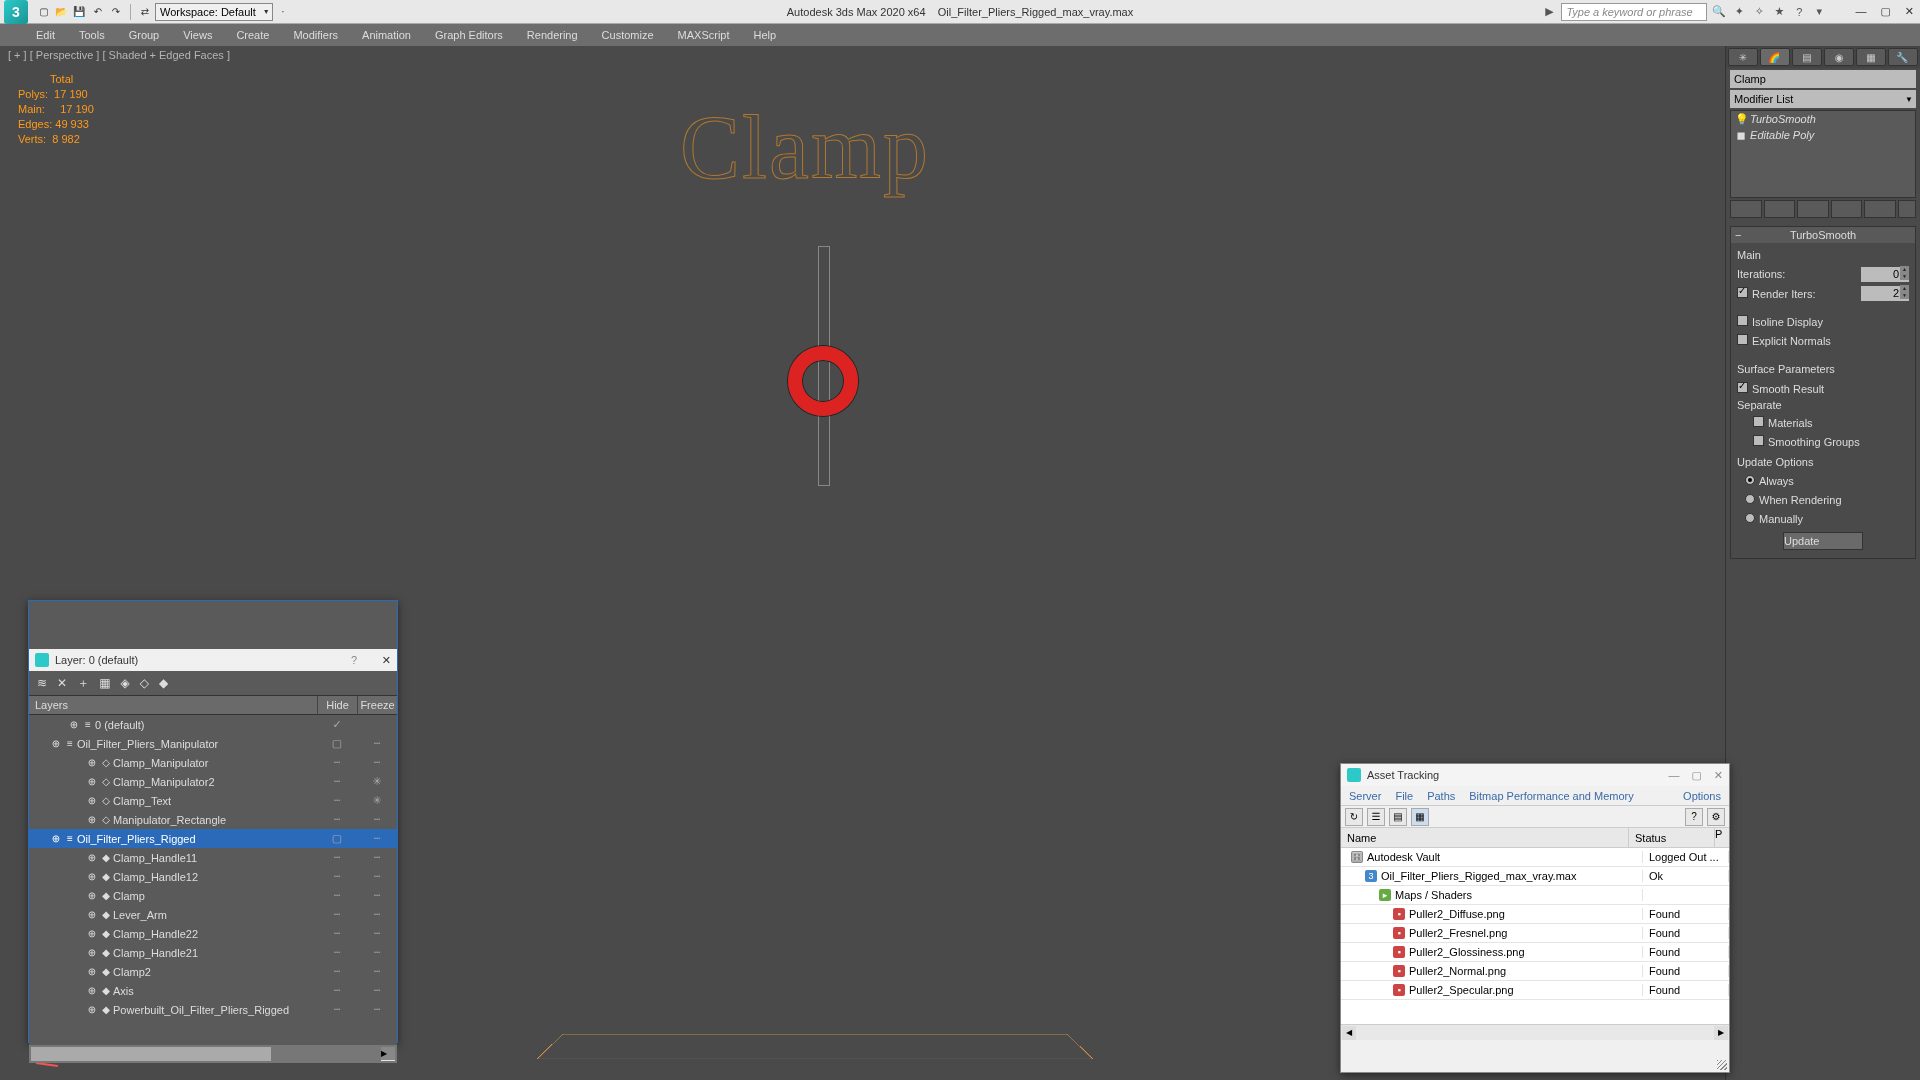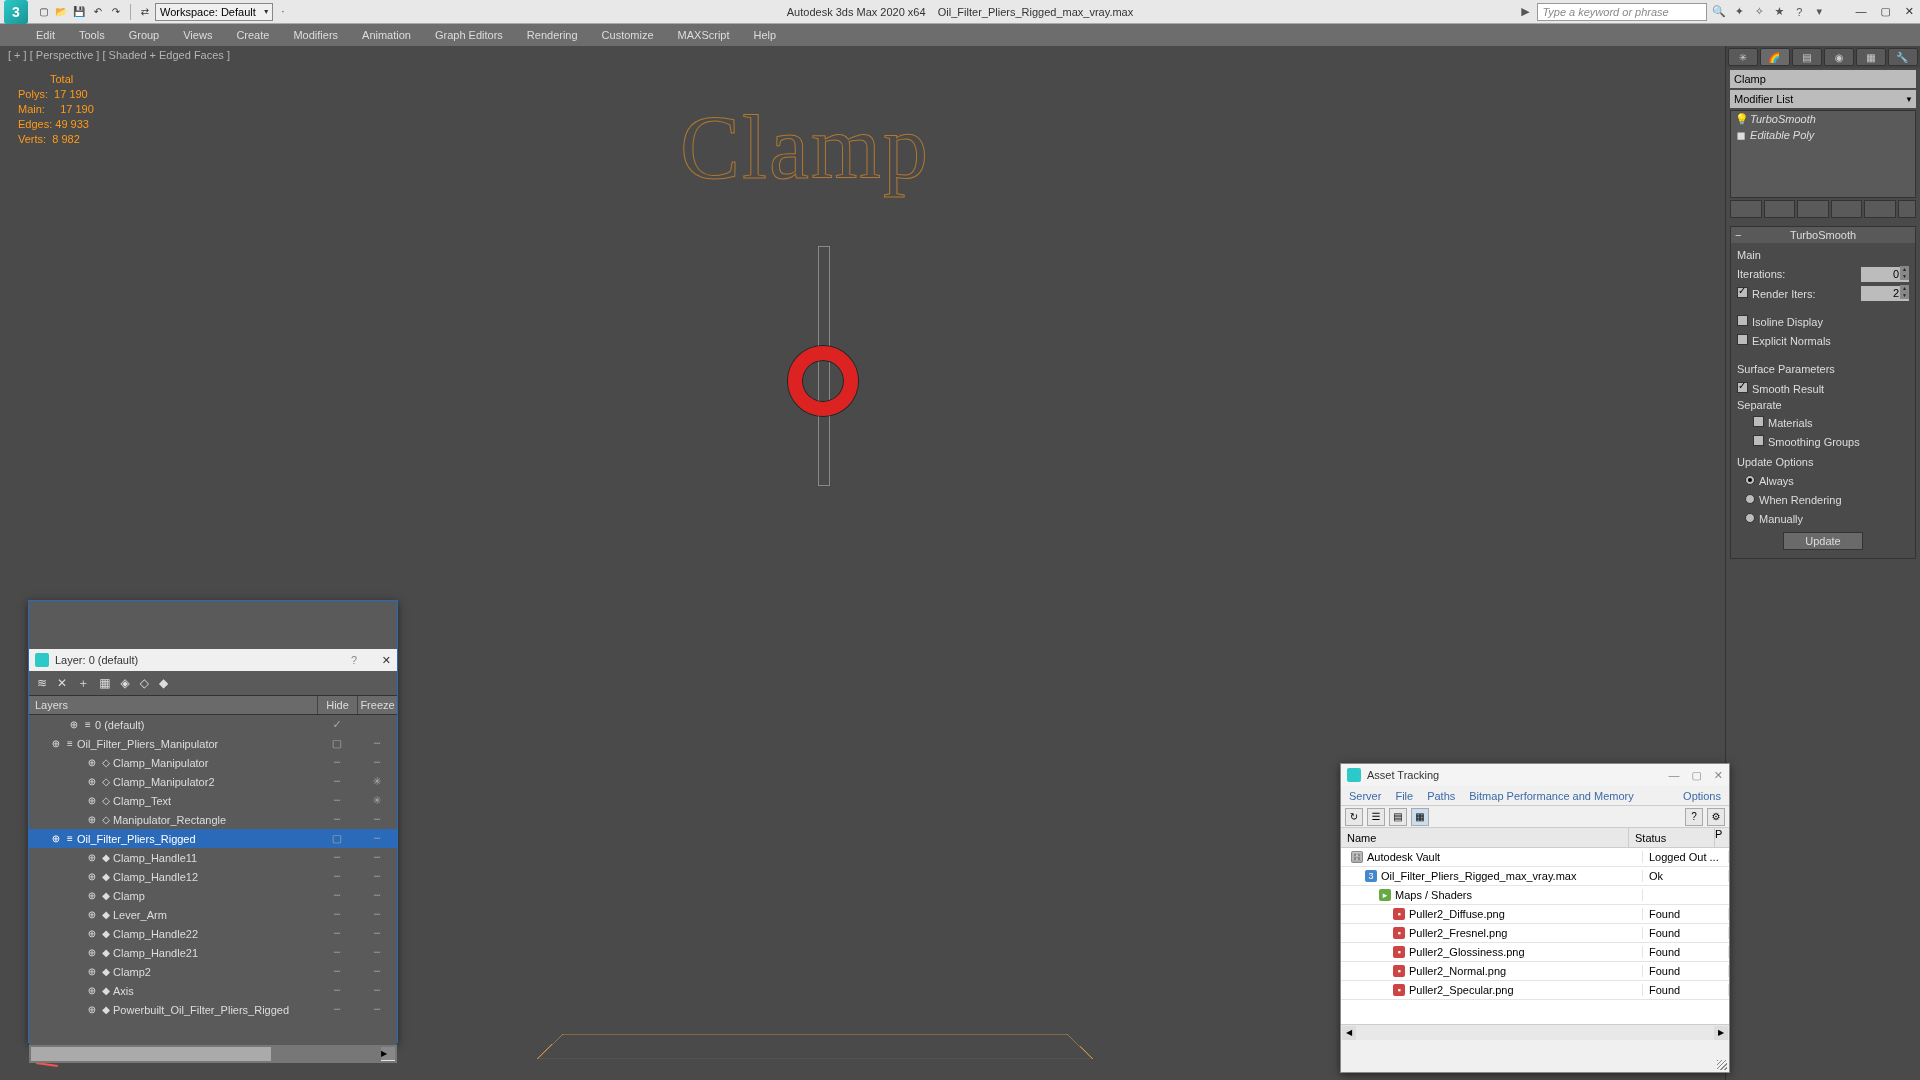--- a/index.html
+++ b/index.html
@@ -8,21 +8,21 @@
 
 .titlebar { height: 24px; background: #e8e8e8; display: flex; align-items: center; border-bottom: 1px solid #aaa; position: relative; }
 .app-icon { width: 24px; height: 24px; background: linear-gradient(135deg,#2dc9c9,#1a9494); border-radius: 3px; margin: 0 4px; display:flex; align-items:center; justify-content:center; color:#fff; font-weight:bold; font-size:14px;}
 .tb-group { display: flex; gap: 2px; align-items: center; margin-left: 4px; }
 .tb-btn { width: 16px; height: 16px; border: 1px solid transparent; display:flex; align-items:center; justify-content:center; font-size:10px; color:#333;}
 .tb-sep { width:1px; height:16px; background:#aaa; margin:0 4px;}
 .workspace-dd { border:1px solid #888; background:#f0f0f0; height:18px; padding:0 16px 0 4px; font-size:11px; display:flex; align-items:center; position:relative;}
 .workspace-dd::after { content:"▼"; position:absolute; right:2px; font-size:7px; color:#333;}
 .title-center { position:absolute; left:50%; transform:translateX(-50%); color:#333; font-size:11px;}
 .title-right { position:absolute; right:6px; display:flex; align-items:center; gap:4px;}
-.search-box { width:170px; height:18px; border:1px solid #999; background:#fff; font-style:italic; color:#888; padding:0 4px; display:flex; align-items:center;}
+.search-box { width:146px; height:18px; border:1px solid #999; background:#fff; font-style:italic; color:#888; padding:0 4px; display:flex; align-items:center;}
 .tr-icon { width:16px; height:16px; font-size:11px; color:#555; display:flex; align-items:center; justify-content:center;}
 .win-btns { display:flex; gap:14px; margin-left:24px; font-size:13px; color:#333;}
 
 
 .menubar { height: 22px; background: #6d6d6d; display: flex; align-items: center; padding-left: 24px; gap: 0; }
 .menu-item { color: #ddd; padding: 0 12px; height:100%; display:flex; align-items:center; font-size:11px;}
 
 
 .viewport { position:absolute; top:46px; left:0; right:195px; bottom:0; background:#4a4a4a;}
 .vp-label { position:absolute; top:3px; left:8px; color:#b5b5b5; font-size:11px;}
@@ -58,21 +58,21 @@
 .roll-body { padding:4px 6px; color:#ddd; font-size:11px;}
 .roll-sect { color:#ddd; font-size:11px; margin:2px 0 4px;}
 .param-row { display:flex; align-items:center; justify-content:space-between; height:18px; margin:1px 0;}
 .param-row label{color:#ddd;}
 .spin { width:48px; height:15px; background:#bcbcbc; color:#000; text-align:right; padding-right:10px; position:relative; font-size:11px; display:flex; align-items:center; justify-content:flex-end;}
 .spin::after{content:"▲\A▼"; white-space:pre; position:absolute; right:0; top:-1px; font-size:5px; line-height:7px; background:#888; width:9px; text-align:center; color:#222;}
 .cb { width:11px; height:11px; border:1px solid #333; background:#bcbcbc; display:inline-block; margin-right:4px; position:relative;}
 .cb.checked::after{content:"✓"; position:absolute; top:-3px; left:0; font-size:10px; color:#000;}
 .rb { width:10px; height:10px; border:1px solid #333; border-radius:50%; background:#bcbcbc; display:inline-block; margin-right:4px; position:relative;}
 .rb.checked::after{content:""; position:absolute; top:2px; left:2px; width:4px; height:4px; background:#000; border-radius:50%;}
-.upd-btn { display:block; margin:4px auto; width:80px; height:18px; background:#6a6a6a; border:1px solid #333; color:#ddd; text-align:center; line-height:16px;}
+.upd-btn { display:block; margin:4px auto; width:80px; height:18px; background:#6a6a6a; border:1px solid #333; color:#ddd; line-height:16px;}
 
 
 .panel { position:absolute; background:#5a5a5a; border:1px solid #2a6ab8; box-shadow:0 2px 8px rgba(0,0,0,0.5);}
 .panel-tb { height:22px; background:#f0f0f0; display:flex; align-items:center; padding:0 6px; color:#333; position:relative;margin-top:48px;}
 .panel-tb .x{position:absolute; right:6px;} .panel-tb .q{position:absolute; right:40px; color:#888;}
 .layer-panel { left:28px; top:600px; width:370px; height:443px;}
 .layer-tools { height:24px; background:#5a5a5a; display:flex; align-items:center; gap:10px; padding:0 8px;}
 .layer-tools span{color:#ddd; font-size:12px;}
 .layer-hdr { height:20px; background:#6a6a6a; display:flex; color:#ddd; border-top:1px solid #333; border-bottom:1px solid #333;}
 .lh-name{flex:1; padding-left:6px; display:flex; align-items:center;}

